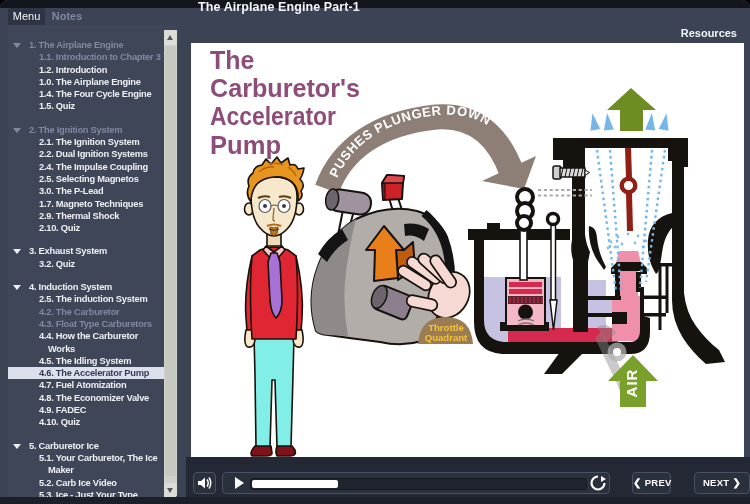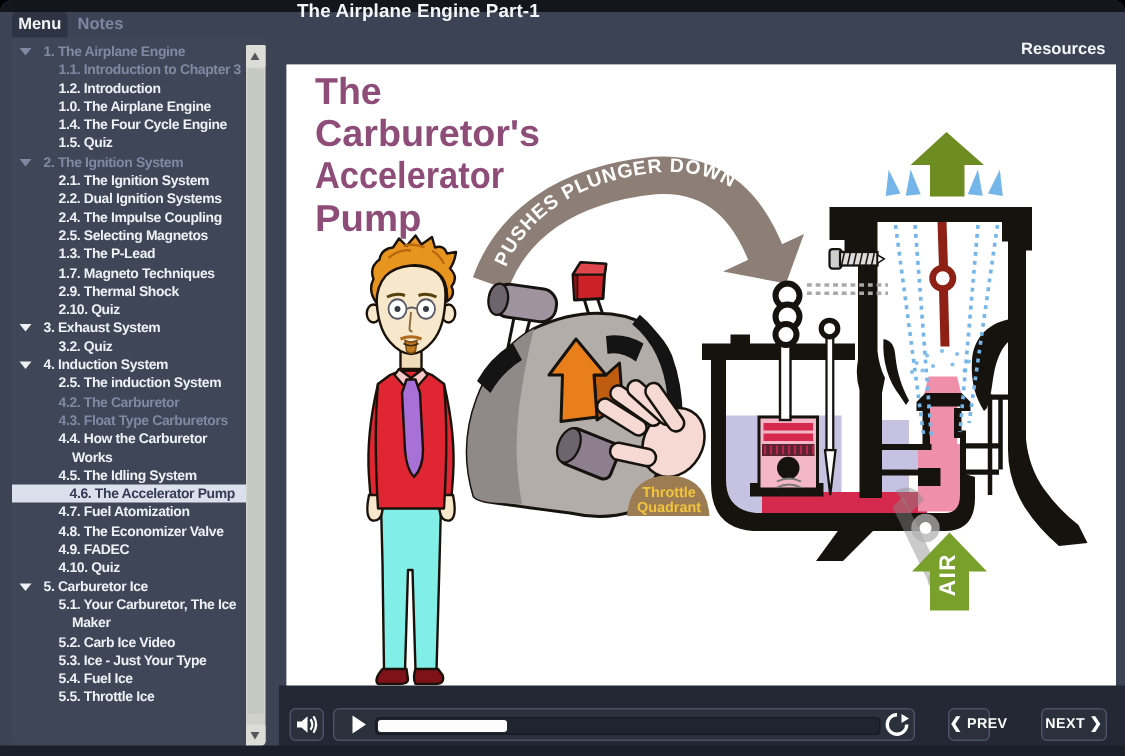--- a/index.html
+++ b/index.html
@@ -1,50 +1,50 @@
 <!DOCTYPE html>
 <html><head>
 <meta charset="utf-8">
 <style>
 html,body{margin:0;padding:0;background:#000;width:750px;height:504px;overflow:hidden;}
 *{box-sizing:border-box;}
 body{font-family:"Liberation Sans",sans-serif;}
 #player{position:absolute;left:0;top:0;width:750px;height:504px;background:#3c4355;border-radius:8px 8px 0 0;overflow:hidden;}
 #topstrip{position:absolute;left:0;top:0;width:750px;height:8px;background:#14161e;border-radius:8px 8px 0 0;}
 
-#tabMenu{position:absolute;left:8px;top:8px;width:37px;height:17px;background:#2e3443;border-radius:3px 3px 0 0;color:#f4f4f6;font-size:11px;font-weight:bold;text-align:center;line-height:17px;}
+#tabMenu{position:absolute;left:8px;top:8px;width:37px;height:17px;background:#2e3443;border-radius:3px 3px 0 0;color:#f4f4f6;font-size:11px;font-weight:normal;text-align:center;line-height:17px;}
 #tabNotes{position:absolute;left:47px;top:8px;width:40px;height:17px;color:#7d87a2;font-size:11px;font-weight:bold;text-align:center;line-height:17px;}
 
 #panel{position:absolute;left:8px;top:25px;width:170px;height:473px;background:#3e4657;border-radius:0 3px 6px 6px;overflow:hidden;}
 #menulist{position:absolute;left:0;top:3px;width:156px;}
 .mi{font-size:9.3px;font-weight:bold;line-height:12.3px;color:#eef0f4;letter-spacing:-0.25px;white-space:nowrap;}
-.sec{padding-left:21px;position:relative;}
+.sec{padding-left:21px;position:relative;margin-top:11px;}
 .sec i{position:absolute;left:5px;top:4px;width:0;height:0;border-left:4px solid transparent;border-right:4px solid transparent;border-top:5px solid currentColor;}
 .sub{padding-left:31px;}
 .wrap2{white-space:normal;padding-left:40px;text-indent:-9px;}
 .dim{color:#8089a4;}
-.sel{background:#dcdfec;color:#333b55;text-align:center;}
+.sel{background:#dcdfec;color:#333b55;}
 
 #sbar{position:absolute;left:156px;top:5px;width:13px;height:468px;background:#d0d1cb;border-radius:1px;}
 #sbar .btn{position:absolute;left:0;width:13px;height:15px;background:#dcddd7;}
 #sbar .thumb{position:absolute;left:1px;top:16px;width:11px;height:430px;background:#c6c9c0;border-radius:2px;}
 .arr{position:absolute;left:3px;width:0;height:0;border-left:3.5px solid transparent;border-right:3.5px solid transparent;}
 
 #title{position:absolute;left:198px;top:0;color:#f4f5f7;font-size:12.5px;font-weight:bold;letter-spacing:0.1px;}
 #resources{position:absolute;left:637px;top:27px;width:100px;text-align:right;color:#f4f5f7;font-size:11px;font-weight:bold;}
 #slide{position:absolute;left:191px;top:43px;width:553px;height:496px;background:#ffffff;}
 
 #controls{position:absolute;left:186px;top:457px;width:564px;height:47px;background:#232834;}
 .cbtn{position:absolute;background:#2b303d;border:1px solid #4b5264;border-radius:4px;}
 #volbtn{left:7px;top:15px;width:23px;height:22px;}
 #seekgrp{left:36px;top:15px;width:388px;height:22px;}
 #track{position:absolute;left:27px;top:4.5px;width:337px;height:12px;background:#20242e;border:1px solid #171a22;border-radius:3px;}
 #fill{position:absolute;left:1px;top:1px;width:86px;height:8px;background:#fdfdfd;border-radius:2px;}
-#prevbtn{left:446px;top:15px;width:28px;height:22px;}
-#nextbtn{left:508px;top:15px;width:44px;height:22px;}
+#prevbtn{left:446px;top:15px;width:39px;height:22px;}
+#nextbtn{left:508px;top:15px;width:56px;height:22px;}
 .blabel{color:#fff;font-size:9.5px;font-weight:bold;text-align:center;line-height:20px;letter-spacing:0.3px;}
 </style>
 </head>
 <body>
 <div id="player">
 <div id="topstrip"></div>
 <div id="tabMenu">Menu</div>
 <div id="tabNotes">Notes</div>
 <div id="panel">
 <div id="menulist">
@@ -52,21 +52,21 @@
 <div class="mi sub dim">1.1. Introduction to Chapter 3</div>
 <div class="mi sub">1.2. Introduction</div>
 <div class="mi sub">1.0. The Airplane Engine</div>
 <div class="mi sub">1.4. The Four Cycle Engine</div>
 <div class="mi sub">1.5. Quiz</div>
 <div class="mi sec dim"><i></i>2. The Ignition System</div>
 <div class="mi sub">2.1. The Ignition System</div>
 <div class="mi sub">2.2. Dual Ignition Systems</div>
 <div class="mi sub">2.4. The Impulse Coupling</div>
 <div class="mi sub">2.5. Selecting Magnetos</div>
-<div class="mi sub">1.3. The P-Lead</div>
+<div class="mi sub">3.0. The P-Lead</div>
 <div class="mi sub">1.7. Magneto Techniques</div>
 <div class="mi sub">2.9. Thermal Shock</div>
 <div class="mi sub">2.10. Quiz</div>
 <div class="mi sec"><i></i>3. Exhaust System</div>
 <div class="mi sub">3.2. Quiz</div>
 <div class="mi sec"><i></i>4. Induction System</div>
 <div class="mi sub">2.5. The induction System</div>
 <div class="mi sub dim">4.2. The Carburetor</div>
 <div class="mi sub dim">4.3. Float Type Carburetors</div>
 <div class="mi wrap2">4.4. How the Carburetor Works</div>

